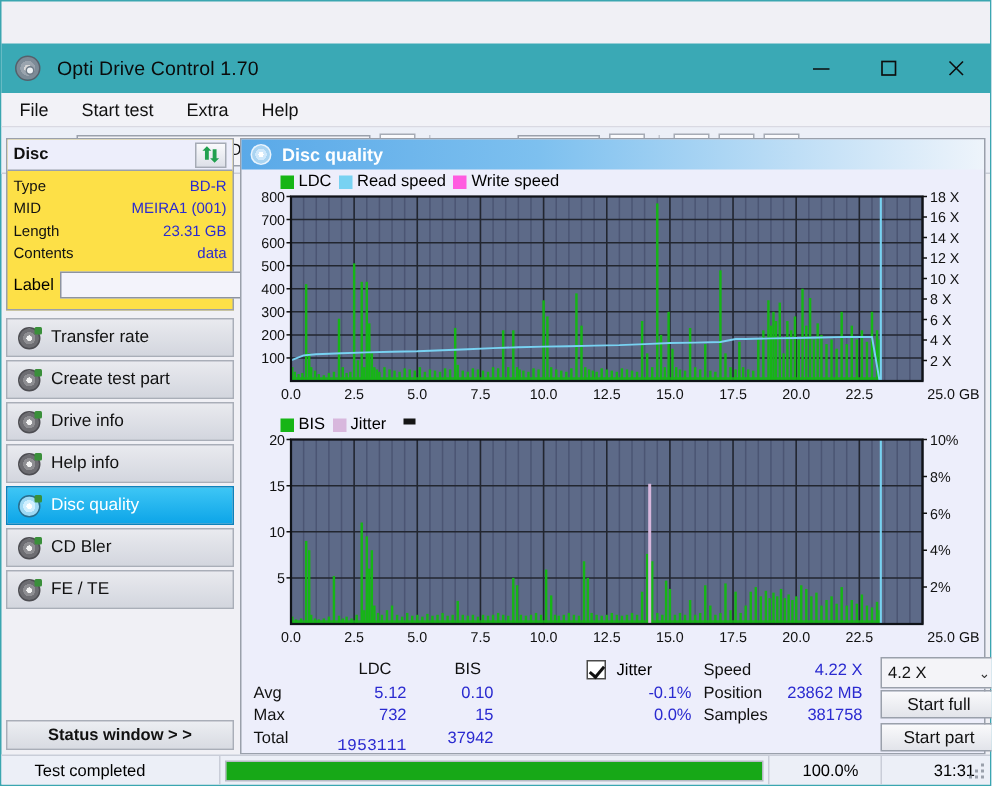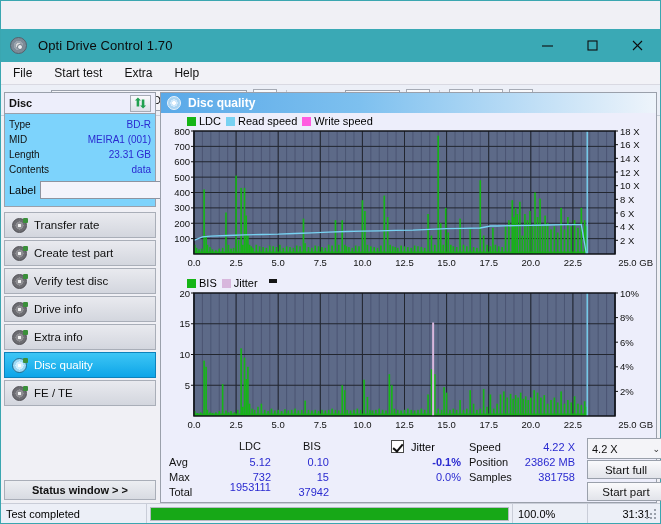--- a/index.html
+++ b/index.html
@@ -63,21 +63,21 @@
   .icon-tools .b2 { left:5px; top:4px; }
   .icon-save { width:14px;height:14px;background:#eef2fb;border:2px solid #3a62b0; position:relative; }
   .icon-save::before { content:""; position:absolute; left:3px; top:0; width:8px; height:5px; background:#3a62b0; }
   .icon-save::after { content:""; position:absolute; left:2px; bottom:0; width:10px; height:5px;
        background:#fff; border:1px solid #3a62b0; }
 
   
   .content { position:absolute; left:0; top:88px; right:0; bottom:20px; display:flex; }
   .sidebar { width:158px; padding:3px 3px 0 3px; display:flex; flex-direction:column; }
 
-  .panel { border:1px solid #9aa0ab; background:#7dd3fc; }
+  .panel { border:1px solid #9aa0ab; background:#fde047; }
   .panel-head { height:21px; display:flex; align-items:center; padding:0 4px;
                 background:#edeefb; border-bottom:1px solid #9aa0ab; }
   .panel-head .ptitle { font-weight:bold; font-size:11px; color:#111; }
   .panel-head .pbtn { margin-left:auto; width:21px;height:17px;border:1px solid #a6abb5;
      background:linear-gradient(#fafafc,#dde0e8); display:flex;align-items:center;justify-content:center; }
   .panel-body { padding:3px 4px 5px 4px; }
   .prow { display:flex; align-items:center; height:15px; font-size:10px; }
   .prow .k { color:#111; }
   .prow .v { margin-left:auto; color:#2a2ad0; }
   .label-row { display:flex; align-items:center; height:22px; margin-top:2px; gap:4px; }
@@ -135,21 +135,21 @@
   .chk { width:13px;height:13px;border:1px solid #4a4a4a;background:#fff; position:relative; }
   .chk::after { content:""; position:absolute; left:3px; top:1px; width:4px;height:8px;
       border:solid #111; border-width:0 2px 2px 0; transform:rotate(40deg); }
   .stats-right { flex:1; position:relative; }
   .btn { border:1px solid #9aa0ab; background:linear-gradient(#fafafc,#e2e4ea);
          font-size:11.5px; color:#111; display:flex; align-items:center; justify-content:center; }
 
   
   .statusbar { position:absolute; left:0; right:0; bottom:0; height:20px; display:flex;
                align-items:stretch; background:#eceff7; border-top:1px solid #c9cdd8; }
-  .sb-cell { border-right:1px solid #c9cdd8; display:flex; align-items:center; padding:0 5px; font-size:11px; }
+  .sb-cell { border-right:1px solid #c9cdd8; display:flex; align-items:center; padding:0 22px; font-size:11px; }
   .sb-msg { width:146px; }
   .sb-bar { flex:1; display:flex; align-items:center; padding:2px 3px; }
   .progress { width:100%; height:14px; background:#ffffff; border:1px solid #b6bac4; }
   .progress > i { display:block; height:100%; background:#17a817; }
   .sb-pct { width:75px; }
   .sb-time { width:72px; justify-content:flex-end; border-right:none; padding-right:10px; }
   .grip { position:absolute; right:2px; bottom:2px; width:12px; height:12px; }
   .grip i { position:absolute; width:2px;height:2px;background:#9aa0ab; }
 </style>
 </head>
@@ -274,33 +274,33 @@
         <div class="navbtn">
           <span class="navicon"></span>
           <span>Transfer rate</span>
           </div>
         <div class="navbtn">
           <span class="navicon"></span>
           <span>Create test part</span>
           </div>
         <div class="navbtn">
           <span class="navicon"></span>
-          <span>Verify test disc</span>
+          <span>Drive info</span>
           </div>
         <div class="navbtn">
           <span class="navicon"></span>
-          <span>Drive info</span>
-          </div>
-        <div class="navbtn">
-          <span class="navicon"></span>
-          <span>Extra info</span>
+          <span>Help info</span>
           </div>
         <div class="navbtn active">
           <span class="navicon"></span>
           <span>Disc quality</span>
+          </div>
+        <div class="navbtn">
+          <span class="navicon"></span>
+          <span>CD Bler</span>
           </div>
         <div class="navbtn">
           <span class="navicon"></span>
           <span>FE / TE</span>
           </div>
       </div>
 
       <div class="spacer-fill"></div>
       <div class="statusbtn">Status window &gt; &gt;</div>
     </div>
@@ -835,28 +835,28 @@
 
           <span class="st-lbl" style="left:8px;top:16px;">Avg</span>
           <span class="st-val" style="left:40px;top:16px;width:70px;">5.12</span>
           <span class="st-val" style="left:110px;top:16px;width:58px;">0.10</span>
 
           <span class="st-lbl" style="left:8px;top:31px;">Max</span>
           <span class="st-val" style="left:40px;top:31px;width:70px;">732</span>
           <span class="st-val" style="left:110px;top:31px;width:58px;">15</span>
 
           <span class="st-lbl" style="left:8px;top:46px;">Total</span>
-          <span class="st-val" style="left:40px;top:41px;width:70px;">1953111</span>
+          <span class="st-val" style="left:40px;top:52px;width:70px;font-family:Liberation Mono, monospace;">1953111</span>
           <span class="st-val" style="left:110px;top:46px;width:58px;">37942</span>
         </div>
 
         <div class="stats-mid">
           <span style="position:absolute;left:0px;top:0px;" class="chk"></span>
           <span style="position:absolute;left:20px;top:1px;">Jitter</span>
-          <span class="st-val" style="left:8px;top:16px;width:62px;font-weight:bold;">-0.1%</span>
+          <span class="st-val" style="left:8px;top:16px;width:62px;">-0.1%</span>
           <span class="st-val" style="left:8px;top:31px;width:62px;">0.0%</span>
 
           <span class="st-lbl" style="left:78px;top:1px;">Speed</span>
           <span class="st-lbl" style="left:78px;top:16px;">Position</span>
           <span class="st-lbl" style="left:78px;top:31px;">Samples</span>
         </div>
 
         <div class="stats-right">
           <span class="st-val" style="left:-8px;top:1px;width:62px;">4.22 X</span>
           <span class="st-val" style="left:-8px;top:16px;width:62px;">23862 MB</span>

